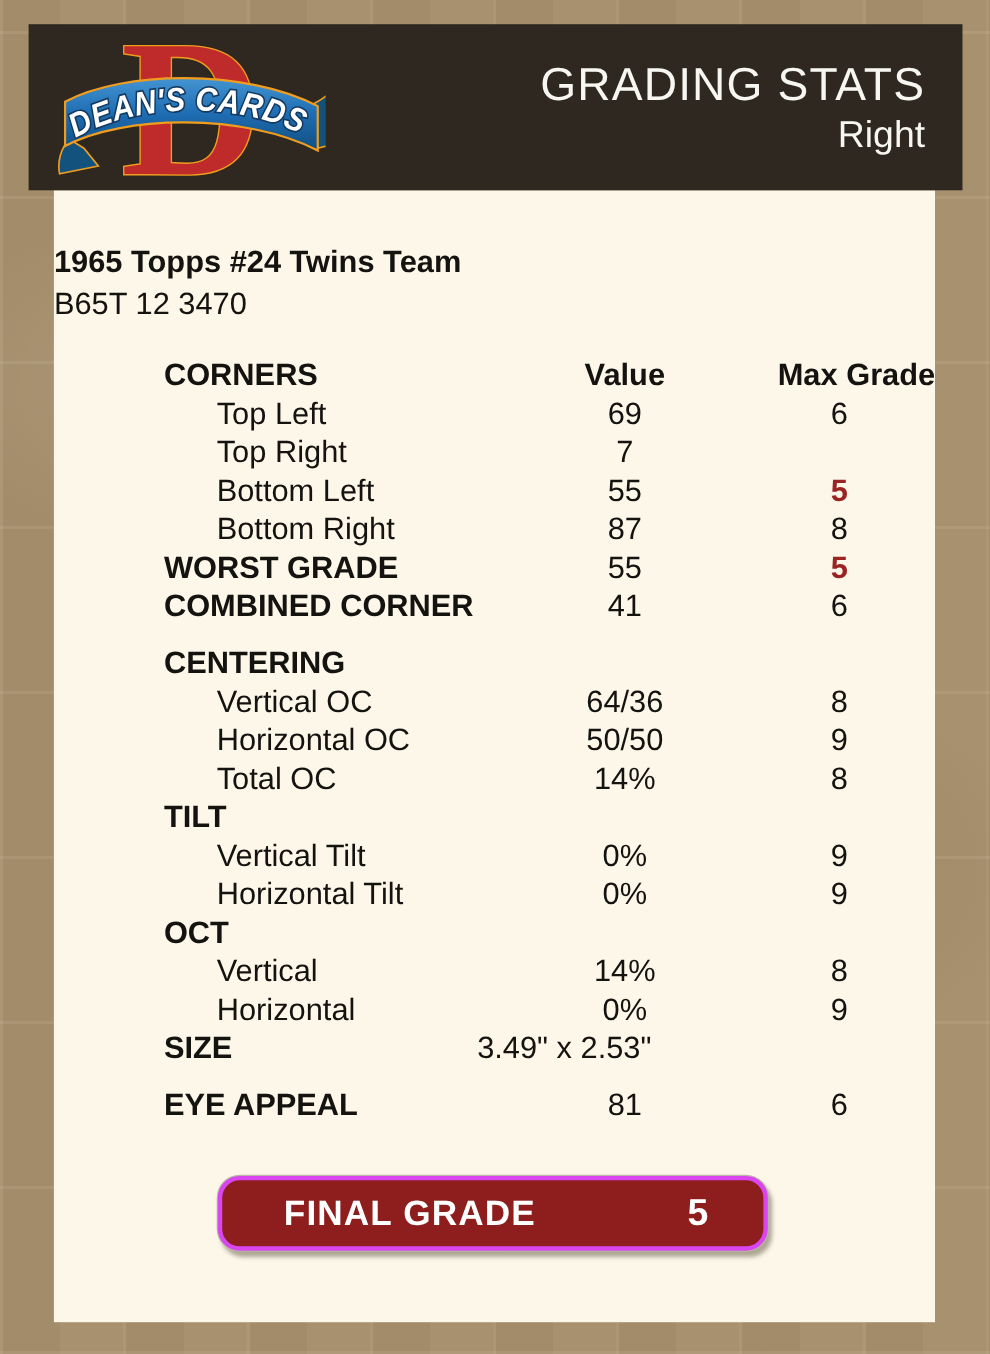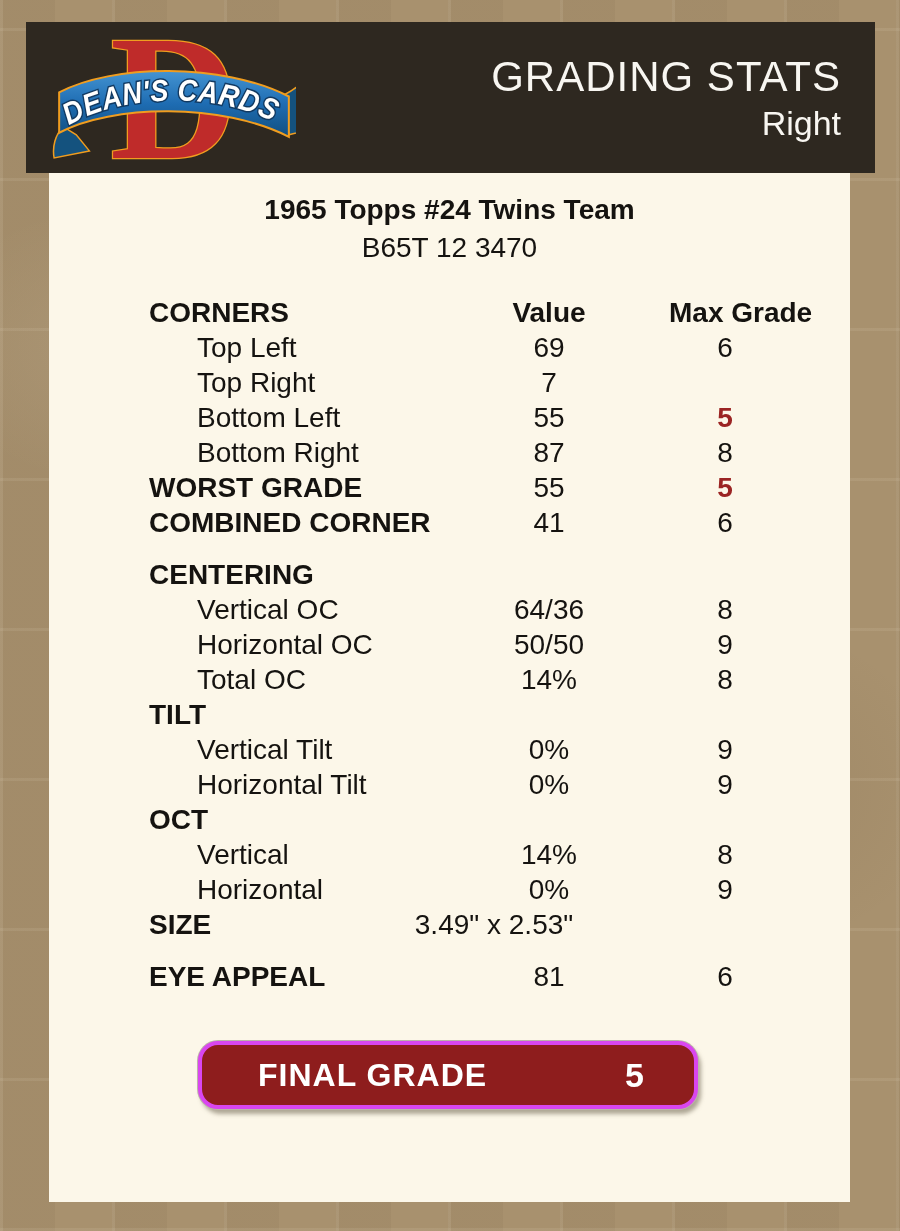--- a/index.html
+++ b/index.html
@@ -24,25 +24,25 @@
     background:#fcf7e9;
   }
   .header-band{
     position:absolute;left:26px;top:22px;width:849px;height:151px;
     background:#2e2820;display:flex;align-items:center;
   }
   .logo-wrap{margin-left:26px;width:244px;height:136px;flex:0 0 auto;}
   .band-titles{flex:1;text-align:right;padding-right:34px;color:#f8f6f1;}
   .band-title{font-size:42px;letter-spacing:1px;line-height:50px;}
   .band-subtitle{font-size:34px;line-height:42px;}
-  .card-head{padding-top:18px;text-align:center;color:#151310;}
+  .card-head{padding-top:46px;color:#151310;}
   .card-title{font-size:28px;font-weight:bold;line-height:38px;}
   .card-code{font-size:28px;line-height:38px;}
   .stats-table{margin-top:28px;padding-left:100px;color:#151310;}
-  .row{display:grid;grid-template-columns:280px 240px 112px;height:35px;align-items:center;}
+  .row{display:grid;grid-template-columns:280px 240px 112px;height:35px;align-items:center;gap:19px;}
   .row .cell{font-size:28px;white-space:nowrap;}
   .row .label{text-align:left;}
   .row .value,.row .max{text-align:center;}
   .row.item .label{padding-left:48px;}
   .row.header .label,.row.section .label,.row.size .label{font-weight:bold;}
   .row.header .value,.row.header .max{font-weight:bold;}
   .row.red .max{color:#9b2423;font-weight:bold;}
   .row.size .value{transform:translateX(-55px);}
   .row.gap{height:17px;}
   .final-grade{

